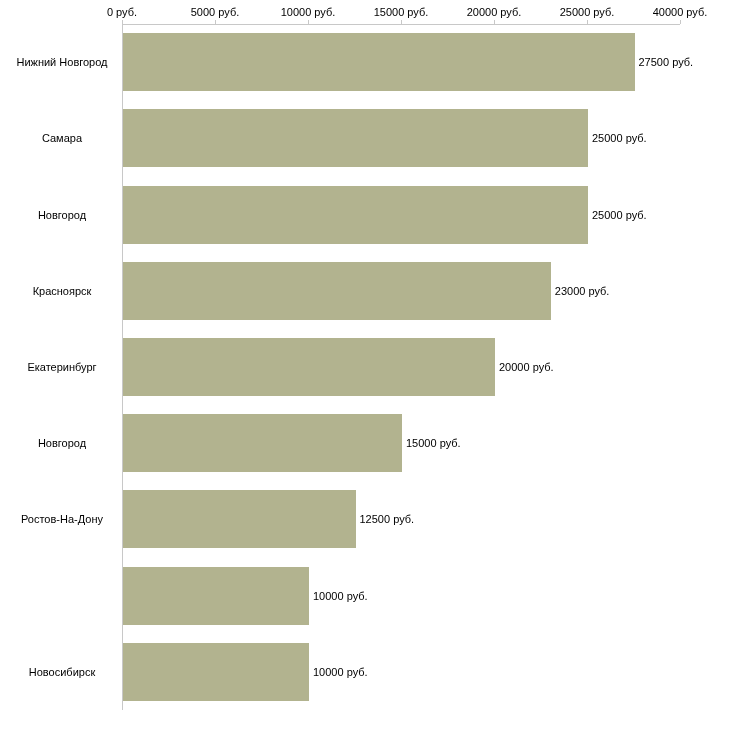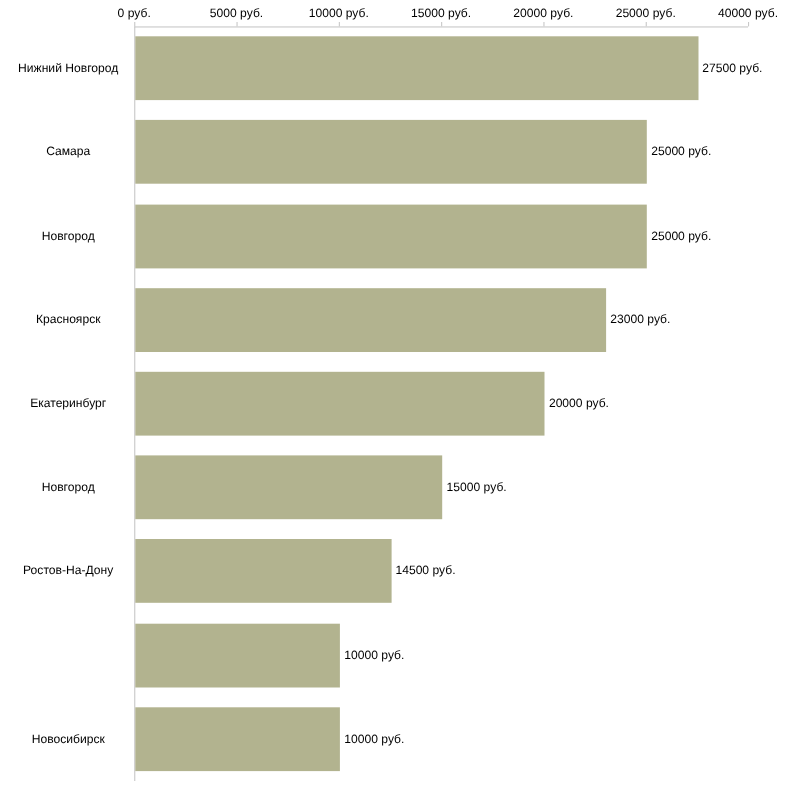--- a/index.html
+++ b/index.html
@@ -157,21 +157,21 @@
           <div class="cat-label">Новгород</div>
         </div>
         <div class="bar" style="width: 279px; background: rgb(178, 179, 143);"></div>
         <div class="bar-value" style="left: 401px;">15000 руб.</div>
       </div>
       <div class="bar-row" style="top: 490.444px; height: 58px; padding-left: 13px;">
         <div class="cat-label-wrap">
           <div class="cat-label">Ростов-На-Дону</div>
         </div>
         <div class="bar" style="width: 232.5px; background: rgb(178, 179, 143);"></div>
-        <div class="bar-value" style="left: 354.5px;">14500 руб.</div>
+        <div class="bar-value" style="left: 354.5px;">12500 руб.</div>
       </div>
       <div class="bar-row" style="top: 566.667px; height: 58px;">
         <div class="bar" style="width: 186px; background: rgb(178, 179, 143);"></div>
         <div class="bar-value" style="left: 308px;">10000 руб.</div>
       </div>
       <div class="bar-row" style="top: 642.889px; height: 58px;">
         <div class="cat-label-wrap">
           <div class="cat-label">Новосибирск</div>
         </div>
         <div class="bar" style="width: 186px; background: rgb(178, 179, 143);"></div>

